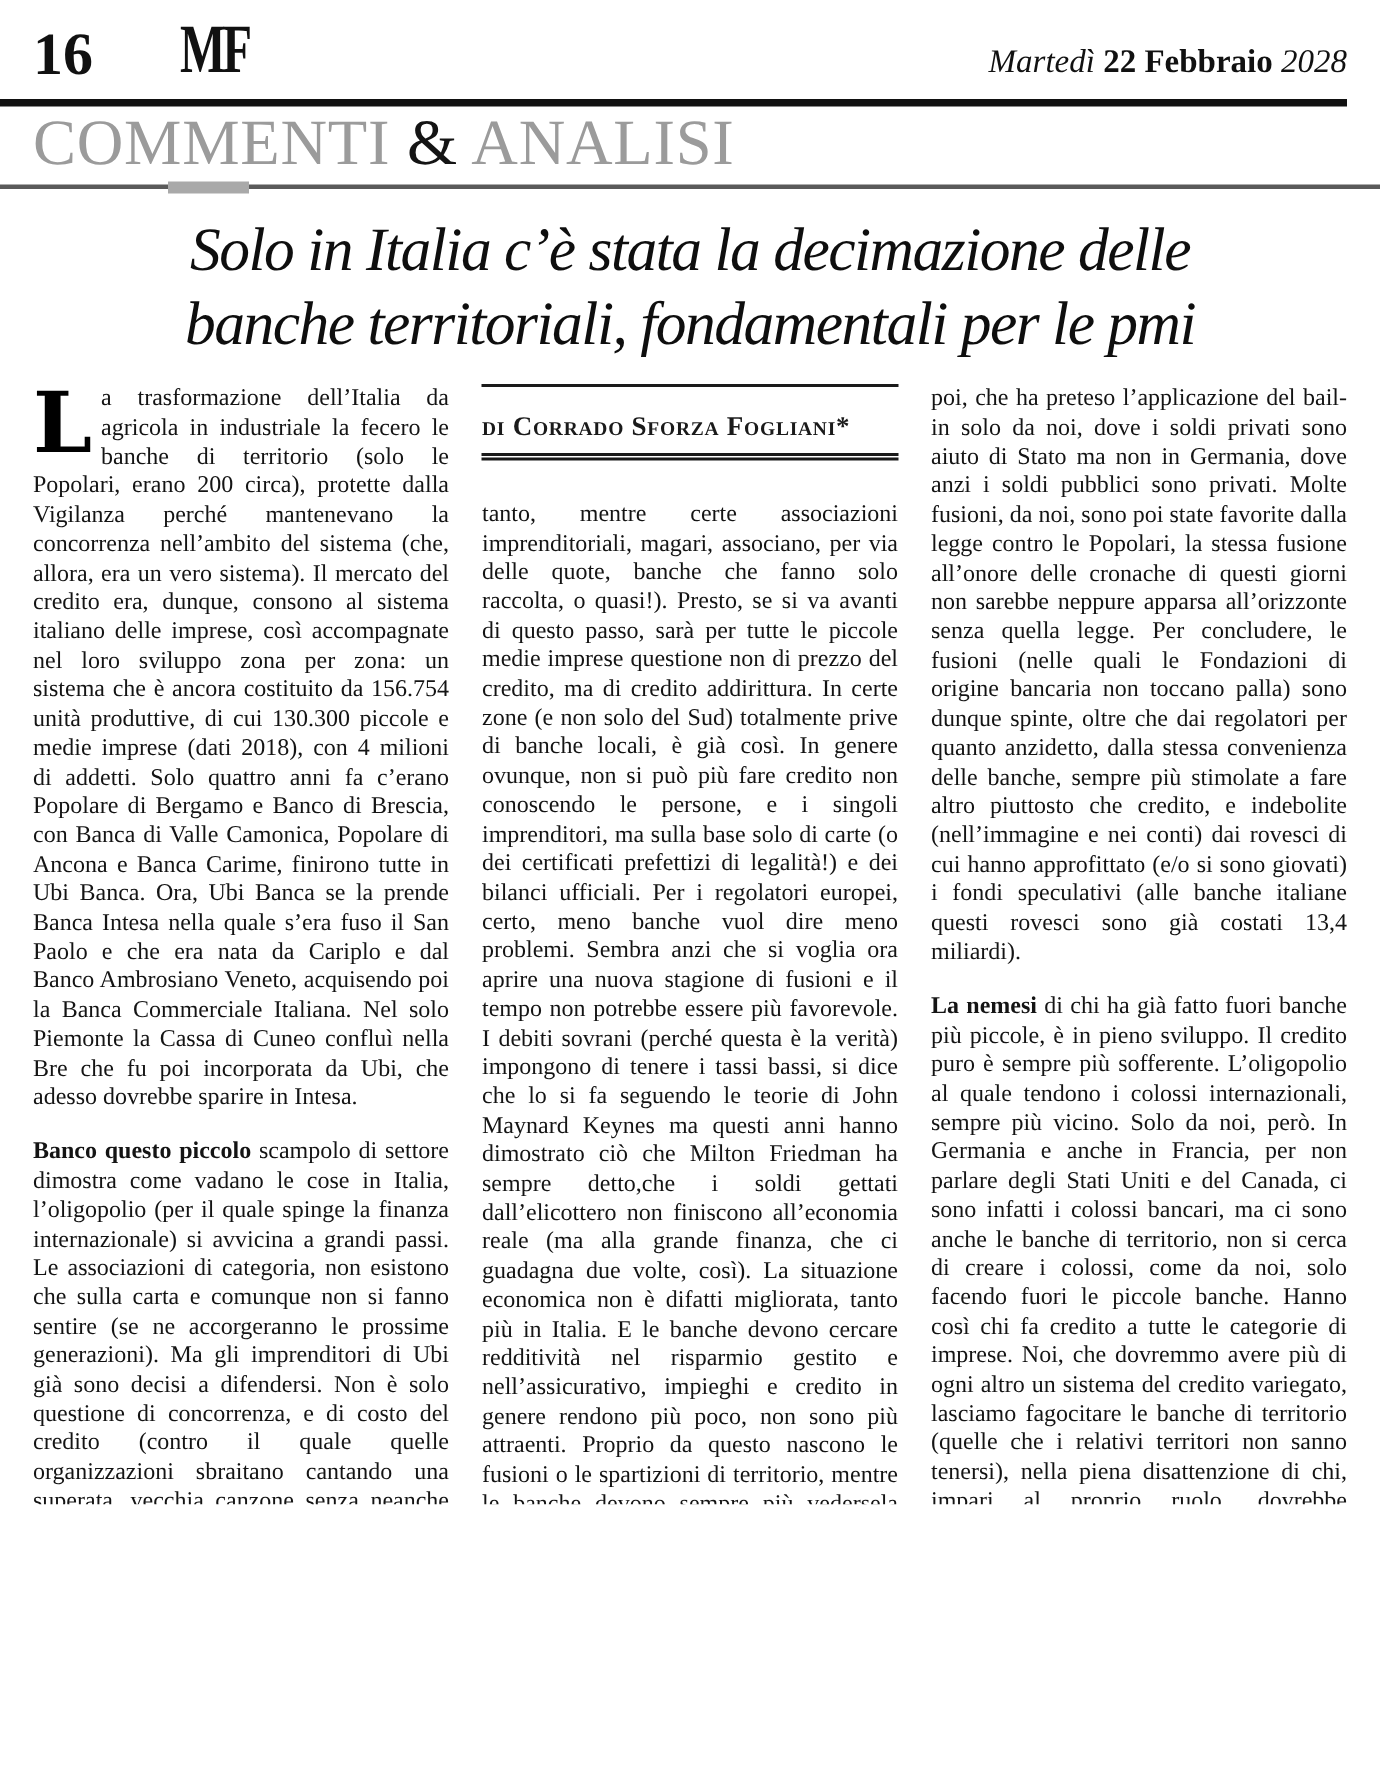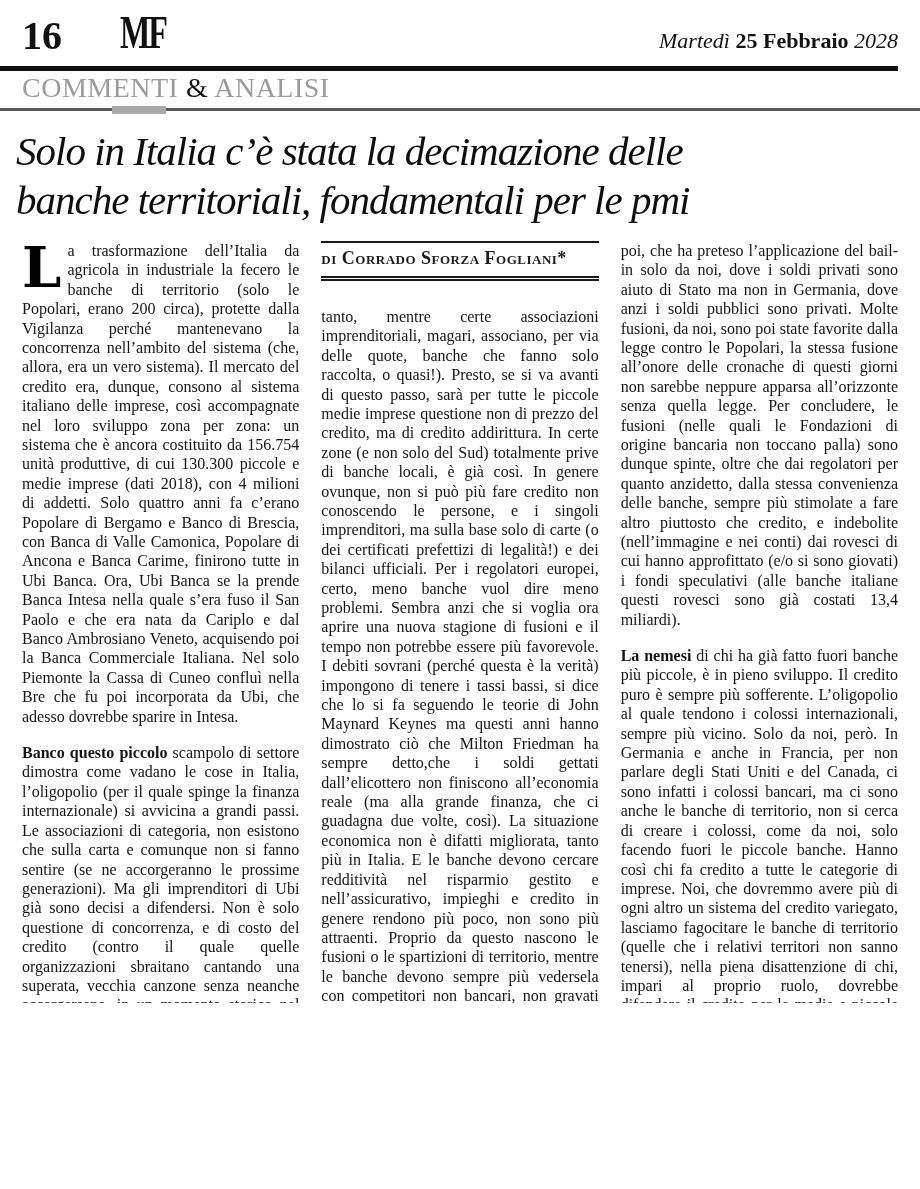--- a/index.html
+++ b/index.html
@@ -25,37 +25,37 @@
     display:inline-block; margin-left:58px; letter-spacing:-3px;
     transform:scaleX(0.70); transform-origin:left bottom;
   }
   .issue-date { font-size:22px; line-height:1; padding-bottom:4px; }
   .issue-date .it { font-style:italic; }
   .issue-date .bd { font-weight:bold; }
 
   .thick-rule { height:5px; background:#111; margin:6px 22px 0 0; }
 
   .section-title {
-    font-size:28px; line-height:1.02; color:#9b9b9b;
+    font-size:43px; line-height:1.02; color:#9b9b9b;
     padding:3px 22px 0 22px; letter-spacing:0.5px;
   }
   .section-title .amp { color:#141414; }
 
   .section-rule { position:relative; border-top:3px solid #5a5a5a; margin-top:5px; }
   .rule-accent {
     position:absolute; left:112px; top:-5px; width:54px; height:8px;
     background:#a9a9a9; display:block;
   }
 
   
   .headline {
     margin:16px 16px 0 16px;
     font-weight:normal; font-style:italic;
     font-size:41px; line-height:1.2; letter-spacing:-1px;
-    text-align:left; color:#0e0e0e;
+    text-align:center; color:#0e0e0e;
   }
   .hl-line { display:block; white-space:nowrap; }
 
   
   .article { display:flex; gap:22px; padding:16px 22px 0 22px; }
   .col { flex:1 1 0; min-width:0; }
 
   .para {
     margin:0; text-align:justify;
     font-size:16px; line-height:19.4px; color:#141414;
@@ -64,21 +64,21 @@
   .lead { font-weight:bold;margin-top:12px; }
 
   .dropcap {
     float:left; font-family:"DejaVu Serif",serif; font-weight:bold;
     font-size:56px; line-height:46px; padding:3px 6px 0 0; color:#000;
   }
 
   .byline-block { border-top:2px solid #1a1a1a; margin-bottom:26px; }
   .byline-text {
     border-bottom:5px double #1a1a1a;
-    padding:5px 0 7px 0;
+    padding:16px 0 7px 0;
     font-variant:small-caps; font-weight:bold;
     font-size:18px; letter-spacing:0.5px; color:#1a1a1a;
   }
 
   .signature {
     margin:16px 0 0 0; text-align:right;
     font-style:italic; font-size:19px; color:#141414;
   }
 
   .bottom-rule {
@@ -92,21 +92,21 @@
 <div class="page">
 
   <header>
     <div class="masthead-row">
       <div class="masthead-left">
         <span class="page-num">16</span>
         <span class="mf-logo">MF</span>
       </div>
       <div class="issue-date">
         <span class="it">Martedì</span>
-        <span class="bd">25 Febbraio</span>
+        <span class="bd">22 Febbraio</span>
         <span class="it">2028</span>
       </div>
     </div>
 
     <div class="thick-rule"></div>
 
     <div class="section-title">
       <span>COMMENTI</span>
       <span class="amp">&amp;</span>
       <span>ANALISI</span>

